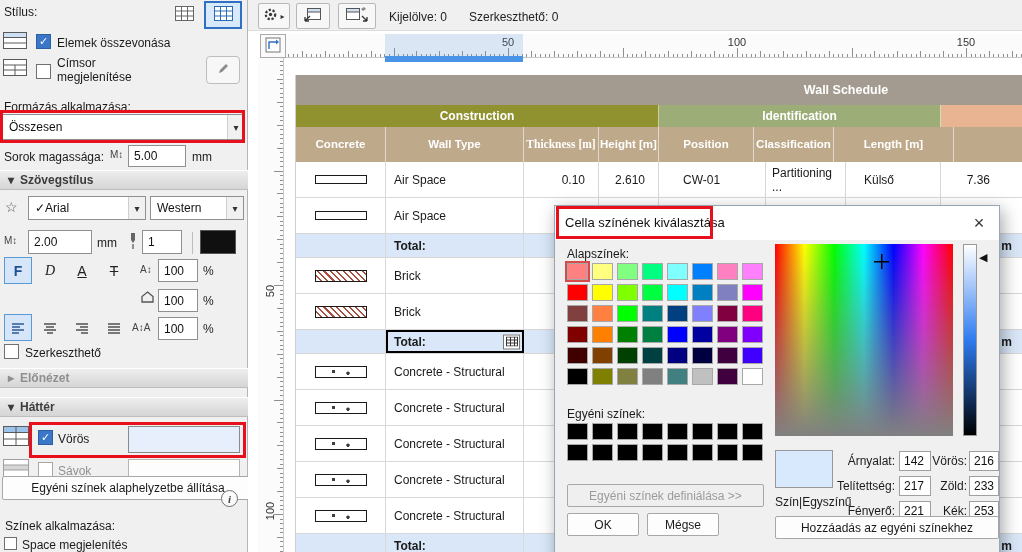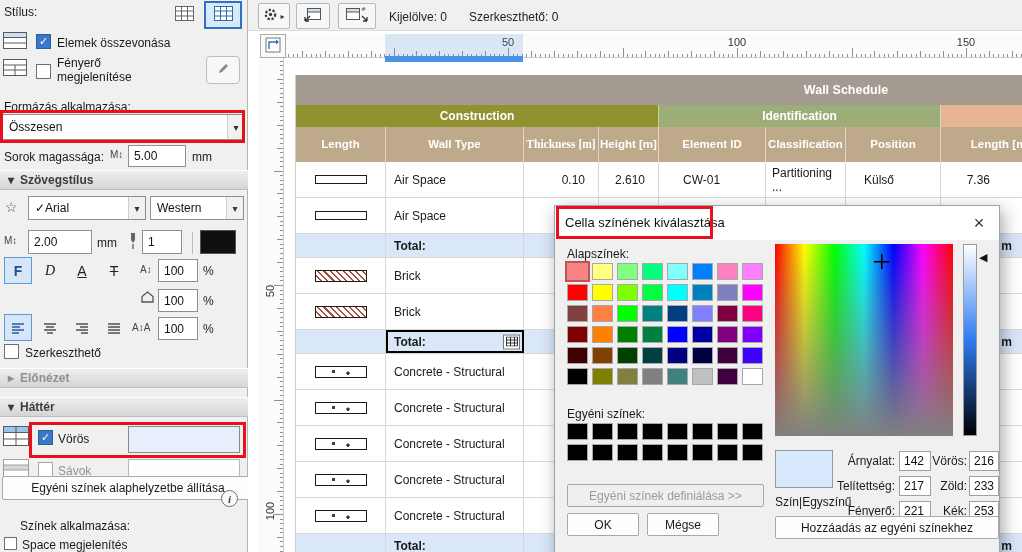--- a/index.html
+++ b/index.html
@@ -129,21 +129,21 @@
       </div>
     <span class="lp lbl" style="left:57px;top:36px">Elemek összevonása</span>
 
     <span class="lp" style="left:3px;top:59px"><svg width="24" height="17" viewBox="0 0 24 17">
           <rect x="0.5" y="0.5" width="23" height="16" fill="#fff" stroke="#5a5a5a"></rect>
           <line x1="0.5" y1="6" x2="23.5" y2="6" stroke="#5a5a5a"></line>
           <line x1="0.5" y1="11" x2="23.5" y2="11" stroke="#5a5a5a"></line>
           <line x1="12" y1="6" x2="12" y2="16.5" stroke="#5a5a5a"></line>
         </svg></span>
     <div class="cb" style="left:36px;top:64px"></div>
-    <span class="lp lbl" style="left:57px;top:56px">Fényerő</span>
+    <span class="lp lbl" style="left:57px;top:56px">Címsor</span>
     <span class="lp lbl" style="left:57px;top:70px">megjelenítése</span>
     <div class="icon-btn" style="left:206px;top:56px;width:34px;height:28px">
       <span><svg width="13" height="13" viewBox="0 0 13 13">
             <path d="M2 11l1-3 6-6 2 2-6 6-3 1z" fill="#8a8a8a"></path>
           </svg></span>
     </div>
 
     <span class="lp lbl" style="left:4px;top:100px">Formázás alkalmazása:</span>
     <div class="combo" style="left:2px;top:114px;width:243px;height:26px">
       <span>Összesen</span>
@@ -268,21 +268,21 @@
           <rect x="0.5" y="0.5" width="25" height="17" fill="#fff" stroke="#a0a0a0"></rect>
           <rect x="0.5" y="6" width="25" height="5" fill="#d6d6d6" stroke="#a0a0a0"></rect>
         </svg></span>
     <div class="cb disabled" style="left:38px;top:462px"></div>
     <span class="lp lbl gray" style="left:58px;top:464px">Sávok</span>
     <div class="swatch-box" style="left:128px;top:459px;width:112px;height:24px;border-color:#b5b5b5;background:#fdfdfd"></div>
 
     <button class="panel-btn" style="left:2px;top:476px;width:252px">Egyéni színek alaphelyzetbe állítása</button>
     <div class="info-circle" style="left:221px;top:490px">i</div>
 
-    <span class="lp lbl" style="left:20px;top:519px">Színek alkalmazása:</span>
+    <span class="lp lbl" style="left:5px;top:519px">Színek alkalmazása:</span>
     <div class="cb small" style="left:4px;top:537px"></div>
     <span class="lp lbl" style="left:22px;top:538px">Space megjelenítés</span>
   </aside>
 
   <main class="main-area">
     <div class="toolbar">
       <div class="tool-btn" style="left:10px;top:3px;width:32px;height:26px">
         <span><svg width="15" height="15" viewBox="0 0 16 16">
               <circle cx="8" cy="8" r="5" fill="none" stroke="#3a3a3a" stroke-width="2.4" stroke-dasharray="2.4 1.8"></circle>
               <circle cx="8" cy="8" r="1.8" fill="#3a3a3a"></circle>
@@ -601,27 +601,26 @@
       <div class="schedule">
         <div class="title-row">
           <span>Wall Schedule</span>
         </div>
         <div class="group-row" id="group-row">
             <div class="g-cell" style="width: 363px; background: rgb(144, 145, 47);">Construction</div>
             <div class="g-cell" style="width: 282px; background: rgb(157, 173, 120);">Identification</div>
             <div class="g-cell" style="width: 455px; background: rgb(233, 180, 146);"></div>
           </div>
         <div class="head-row" id="header-row">
-            <div class="h-cell" style="width: 90px;">Length</div>
+            <div class="h-cell" style="width: 90px;">Concrete</div>
             <div class="h-cell" style="width: 138px;">Wall Type</div>
             <div class="h-cell" style="width: 75px; font-family: Liberation Serif, serif;">Thickness [m]</div>
             <div class="h-cell" style="width: 60px;">Height [m]</div>
-            <div class="h-cell" style="width: 107px;">Element ID</div>
+            <div class="h-cell" style="width: 95px;">Position</div>
             <div class="h-cell" style="width: 80px;">Classification</div>
-            <div class="h-cell" style="width: 95px;">Position</div>
             <div class="h-cell" style="width: 120px;">Length [m]</div>
           </div>
         <div id="schedule-body">
             <div class="t-row data-row">
               <div class="t-cell c-prev" style="width: 90px;">
                 <div class="shape-airspace"></div>
               </div>
               <div class="t-cell c-wt" style="width: 138px;">Air Space</div>
               <div class="t-cell c-num" style="width: 75px;">0.10</div>
               <div class="t-cell c-num" style="width: 60px;">2.610</div>

